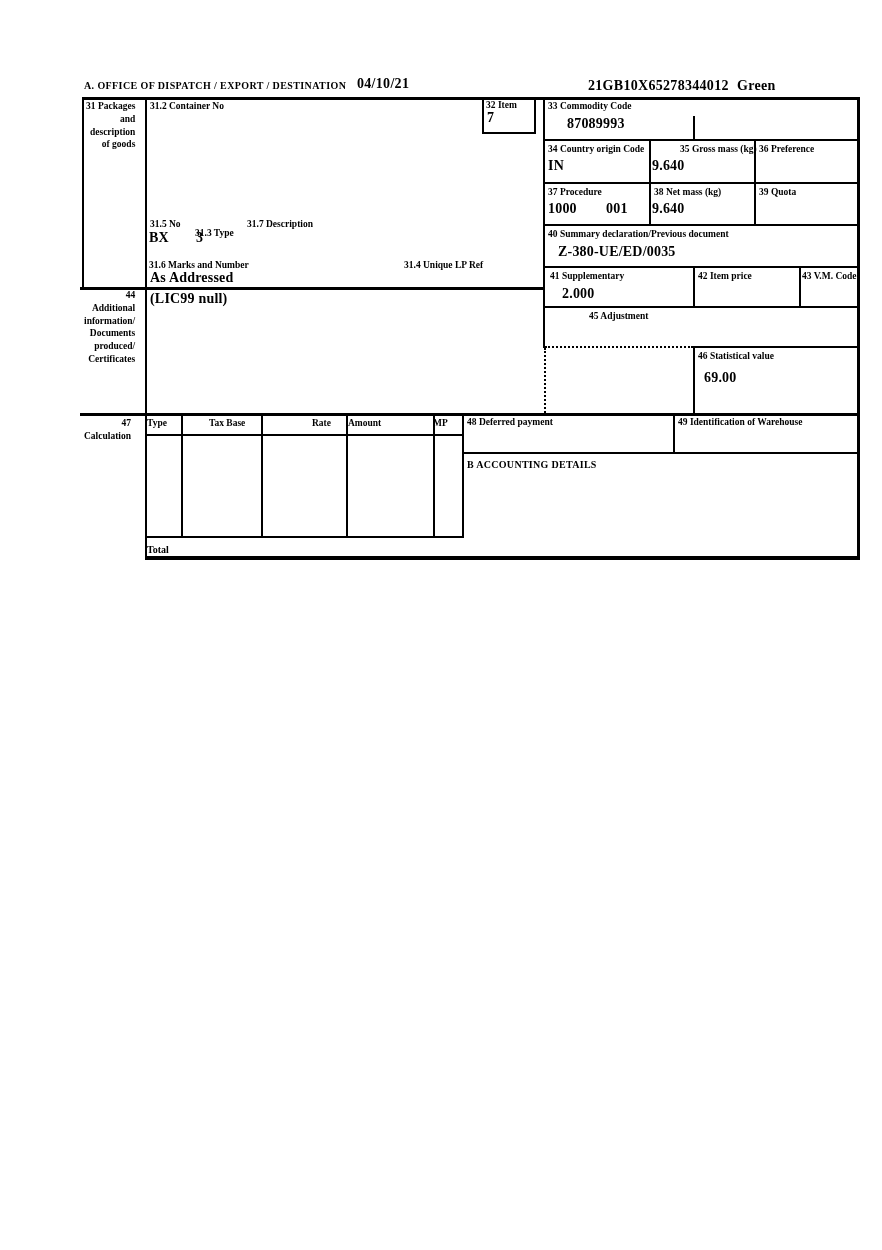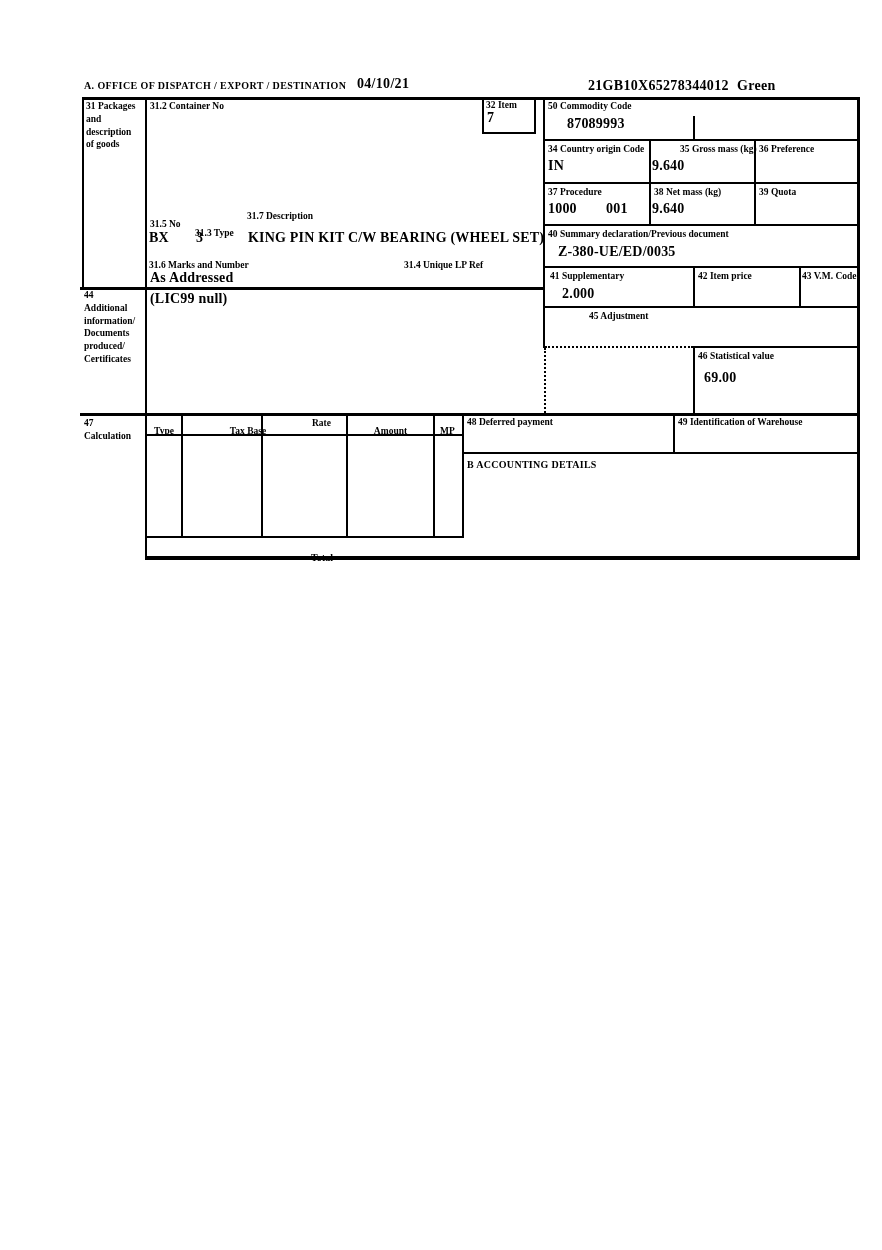--- a/index.html
+++ b/index.html
@@ -5,24 +5,24 @@
   html,body{margin:0;padding:0;background:#fff;}
   .page{position:relative;width:882px;height:1250px;background:#ffffff;color:#000;
         font-family:"Liberation Serif",serif;overflow:hidden;}
   .line{position:absolute;background:#000;}
   .dotted-h{position:absolute;height:0;border-top:2px dotted #000;}
   .dotted-v{position:absolute;width:0;border-left:2px dotted #000;}
   .lbl{position:absolute;font-weight:bold;font-size:9.5px;line-height:11px;white-space:nowrap;}
   .val{position:absolute;font-weight:bold;font-size:14px;line-height:15px;white-space:nowrap;letter-spacing:0.2px;}
   .hdr-label{position:absolute;font-weight:bold;font-size:10px;letter-spacing:0.4px;white-space:nowrap;}
   .hval{position:absolute;font-weight:bold;font-size:14px;letter-spacing:0.3px;white-space:nowrap;}
-  .lblblock{position:absolute;font-weight:bold;font-size:9.5px;}
+  .lblblock{position:absolute;font-weight:bold;font-size:9.5px;text-align:right;}
   .lblblock span{display:block;line-height:12.8px;}
   .colhdr{position:absolute;font-weight:bold;font-size:9.5px;top:418px;}
-  .center{text-align:center;margin-top:8px;}
+  .center{text-align:left;}
   .right{text-align:right;}
 </style>
 </head>
 <body>
 
 <div class="page">
 
   <div class="hdr-label" style="left:84px;top:80px;">A.  OFFICE OF DISPATCH / EXPORT / DESTINATION</div>
   <div class="hval" style="left:357px;top:76px;">04/10/21</div>
   <div class="hval" style="left:588px;top:78px;">21GB10X65278344012</div>
@@ -70,30 +70,29 @@
     <span>and</span>
     <span>description</span>
     <span>of goods</span>
   </div>
   <div class="lbl" style="left:150px;top:101px;">31.2 Container No</div>
   <div class="lbl" style="left:486px;top:100px;">32 Item</div>
   <div class="val" style="left:487px;top:110px;">7</div>
 
   <div class="lbl" style="left:150px;top:219px;">31.5 No</div>
   <div class="lbl" style="left:195px;top:219px;margin-top:9px;">31.3 Type</div>
-  <div class="lbl" style="left:247px;top:211px;">31.7 Description</div>
+  <div class="lbl" style="left:247px;top:219px;">31.7 Description</div>
   <div class="val" style="left:149px;top:230px;">BX</div>
   <div class="val" style="left:196px;top:230px;">3</div>
-  <div class="val" style="left:248px;top:230px;">KING PIN KIT C/W BEARING (WHEEL SET)</div>
 
   <div class="lbl" style="left:149px;top:260px;">31.6 Marks and Number</div>
   <div class="lbl" style="left:404px;top:260px;">31.4 Unique LP Ref</div>
   <div class="val" style="left:150px;top:270px;">As Addressed</div>
 
-  <div class="lbl" style="left:548px;top:101px;">50 Commodity Code</div>
+  <div class="lbl" style="left:548px;top:101px;">33 Commodity Code</div>
   <div class="val" style="left:567px;top:116px;">87089993</div>
 
   <div class="lbl" style="left:548px;top:144px;">34 Country origin Code</div>
   <div class="val" style="left:548px;top:158px;">IN</div>
 
   <div class="lbl" style="left:654px;top:144px;margin-left:26px;">35 Gross mass (kg)</div>
   <div class="val" style="left:652px;top:158px;">9.640</div>
 
   <div class="lbl" style="left:759px;top:144px;">36 Preference</div>
 

